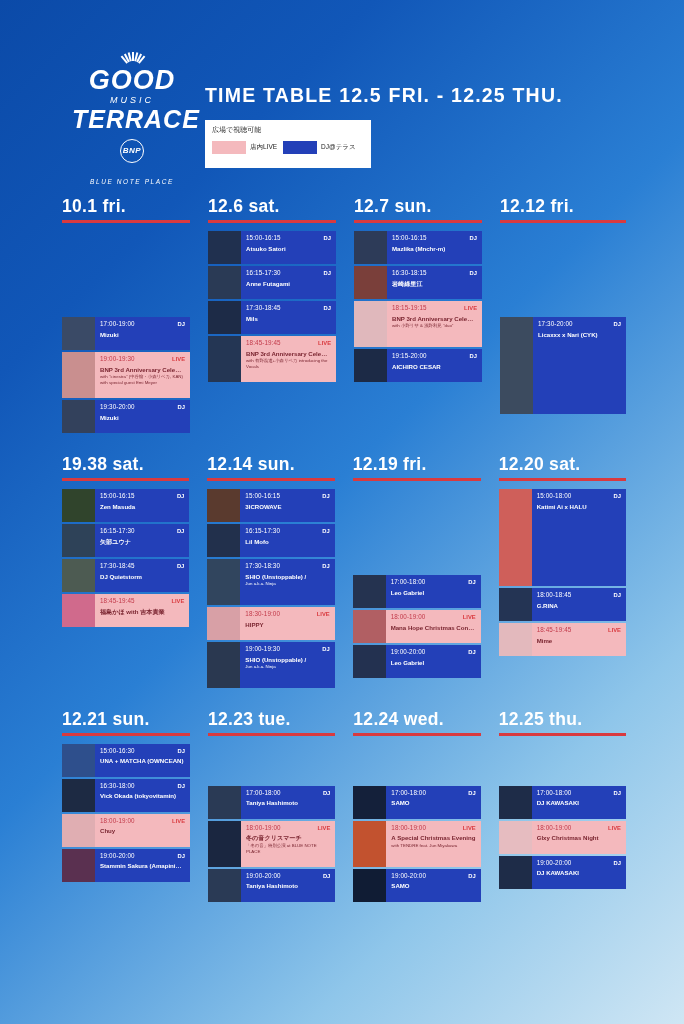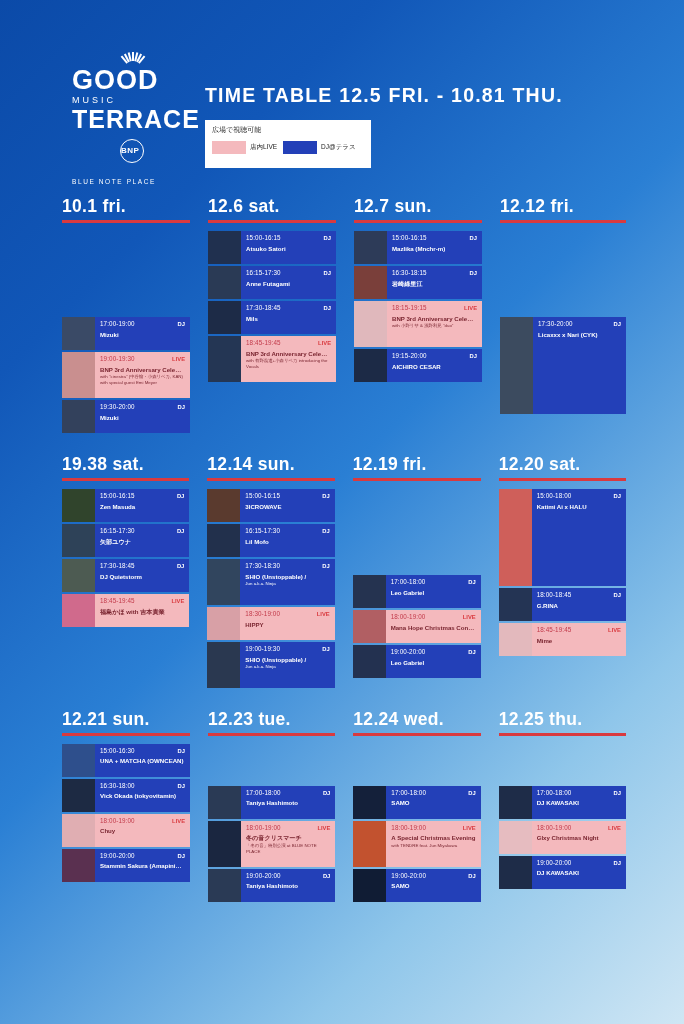--- a/index.html
+++ b/index.html
@@ -21,22 +21,23 @@
 
   
   .header {
     position: absolute;
     left: 0; top: 0; width: 684px; height: 190px;
   }
   .logo {
     position: absolute;
     left: 72px; top: 52px;
     width: 120px;
-    text-align: left;
+    text-align: center;
     color: #fff;
+    font-style: italic;
   }
   .logo .rays {
     display: block;
     height: 14px;
     position: relative;
   }
   .logo .rays span {
     position: absolute;
     width: 2px; height: 9px;
     background: #fff;
@@ -194,21 +195,21 @@
         <span style="transform:rotate(27deg)"></span>
         <span style="transform:rotate(40deg)"></span>
       </span>
       <div class="logo-good">GOOD</div>
       <div class="logo-music">MUSIC</div>
       <div class="logo-terrace">TERRACE</div>
       <div class="logo-bnp">BNP</div>
       <div class="logo-sub">BLUE NOTE PLACE</div>
     </div>
 
-    <div class="title">TIME TABLE  12.5 FRI. - 10.81 THU.</div>
+    <div class="title">TIME TABLE  12.5 FRI. - 12.25 THU.</div>
 
     <div class="legend">
       <div class="legend-title">広場で視聴可能</div>
       <div class="legend-row">
         <div class="legend-item">
           <span class="sw sw-pink"></span>
           <span class="legend-label">店内LIVE</span>
         </div>
         <div class="legend-item">
           <span class="sw sw-blue"></span>

